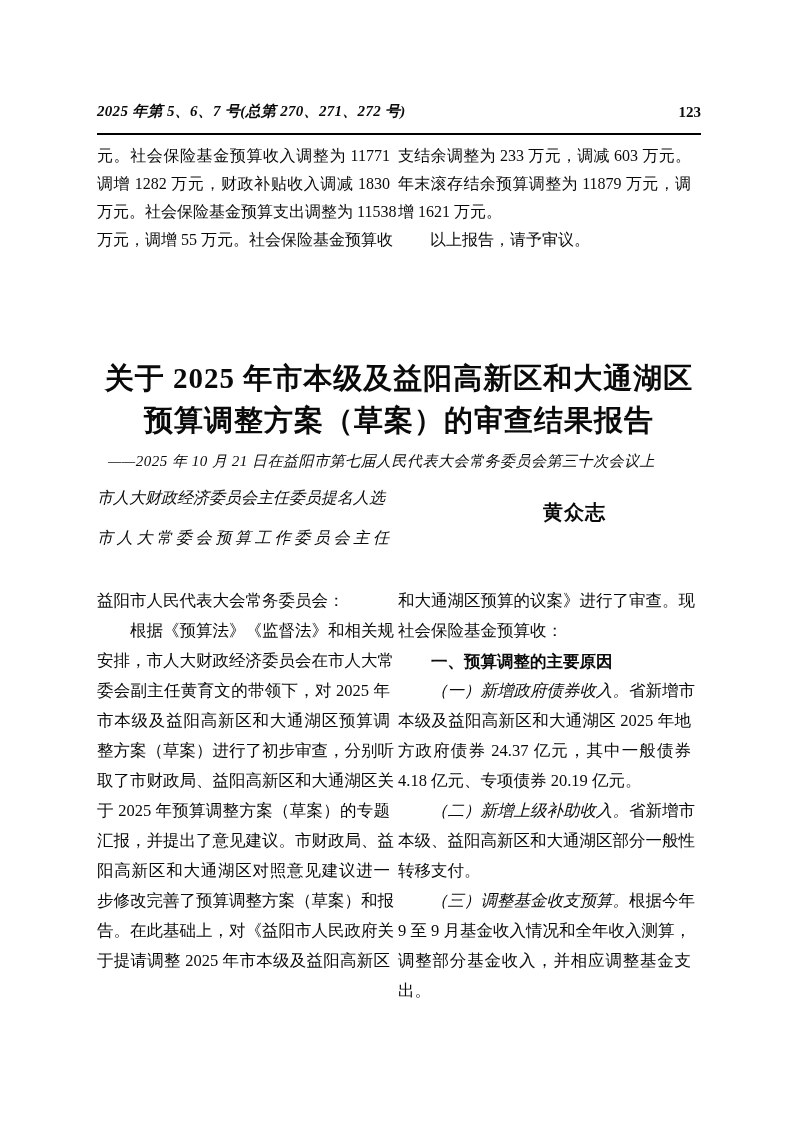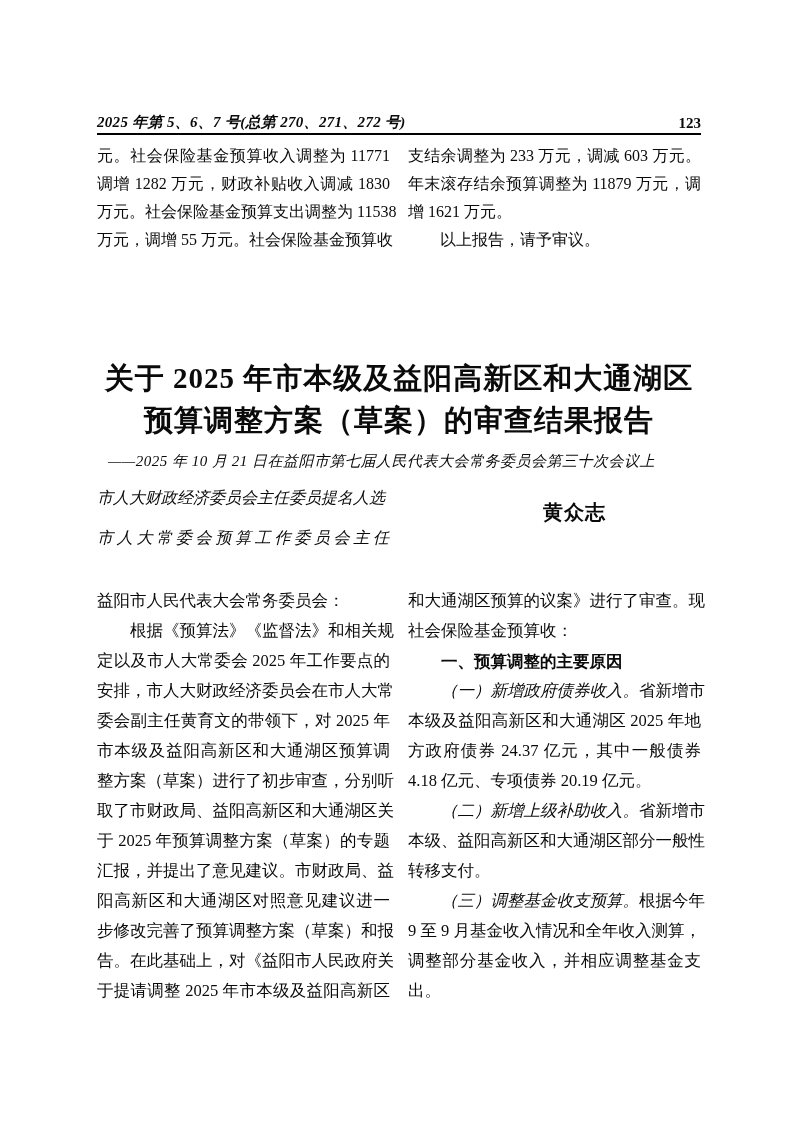--- a/index.html
+++ b/index.html
@@ -11,30 +11,30 @@
     color: #0a0a0a;
     overflow: hidden;
   }
   .abs { position: absolute; }
 
   
   .page-header {
     left: 97px; top: 112px; width: 604px; height: 23px;
     display: flex; justify-content: space-between; align-items: flex-end;
     border-bottom: 2.5px solid #000;
-    padding-bottom: 1px;
+    padding-bottom: 12px;
   }
   .issue {
     font-size: 15px; font-weight: bold; font-style: italic;
     letter-spacing: 0.3px;
   }
   .pagenum { font-size: 15px; font-weight: bold; font-style: normal; }
 
   
-  .cols { left: 97px; width: 604px; display: flex; gap: 18px; }
+  .cols { left: 97px; width: 604px; display: flex; gap: 8px; }
   .col { width: 293px; }
   .col.right { width: 293px; }
 
   
   .tl { 
     font-size: 16px; height: 28px; line-height: 28px;
     white-space: nowrap;
   }
   .bl { 
     font-size: 16.5px; height: 30px; line-height: 30px;
@@ -114,21 +114,20 @@
 <div class="abs byline">
   <div class="role-line">市人大财政经济委员会主任委员提名人选</div>
   <div class="role-line role-justify">市人大常委会预算工作委员会主任</div>
   <span class="signer hei">黄众志</span>
 </div>
 
 <div class="abs cols body-cols">
   <div class="col">
     <div class="bl ll">益阳市人民代表大会常务委员会：</div>
     <div class="bl jl ind">根据《预算法》《监督法》和相关规</div>
-    <div class="bl jl">定以及市人大常委会 2025 年工作要点的</div>
     <div class="bl jl">安排，市人大财政经济委员会在市人大常</div>
     <div class="bl jl">委会副主任黄育文的带领下，对 2025 年</div>
     <div class="bl jl">市本级及益阳高新区和大通湖区预算调</div>
     <div class="bl jl">整方案（草案）进行了初步审查，分别听</div>
     <div class="bl jl">取了市财政局、益阳高新区和大通湖区关</div>
     <div class="bl jl">于 2025 年预算调整方案（草案）的专题</div>
     <div class="bl jl">汇报，并提出了意见建议。市财政局、益</div>
     <div class="bl jl">阳高新区和大通湖区对照意见建议进一</div>
     <div class="bl jl">步修改完善了预算调整方案（草案）和报</div>
     <div class="bl jl">告。在此基础上，对《益阳市人民政府关</div>

